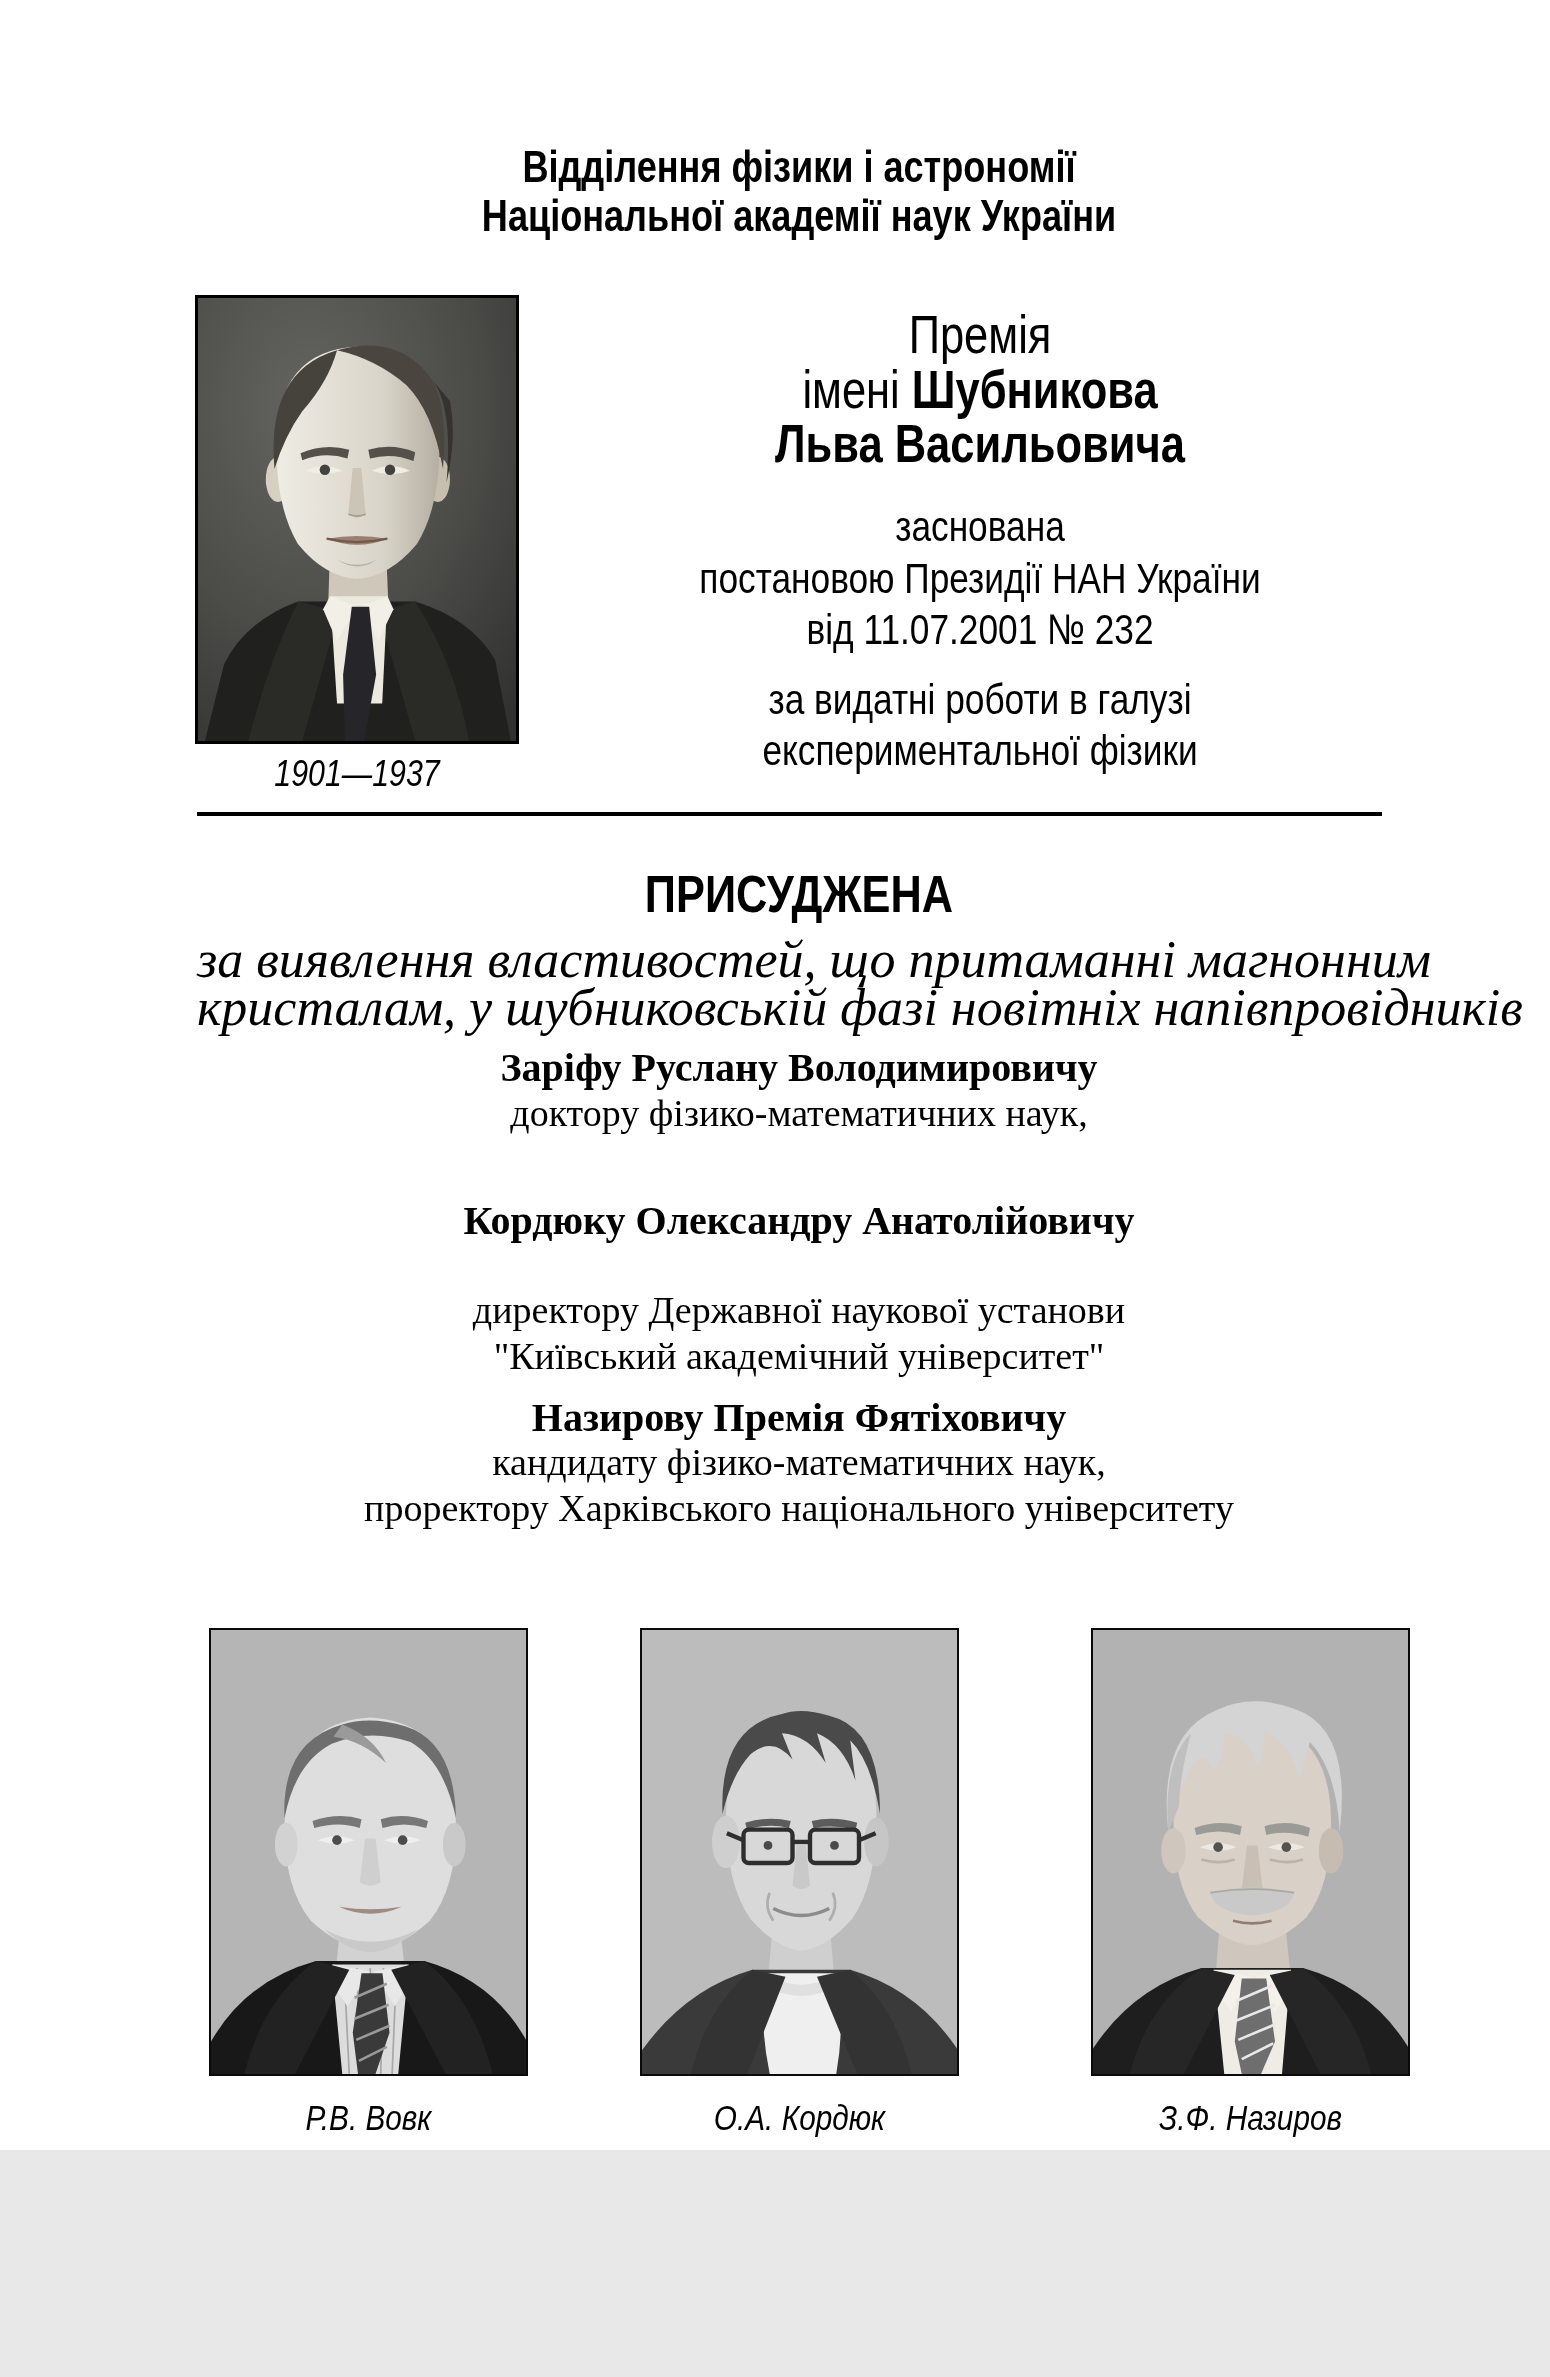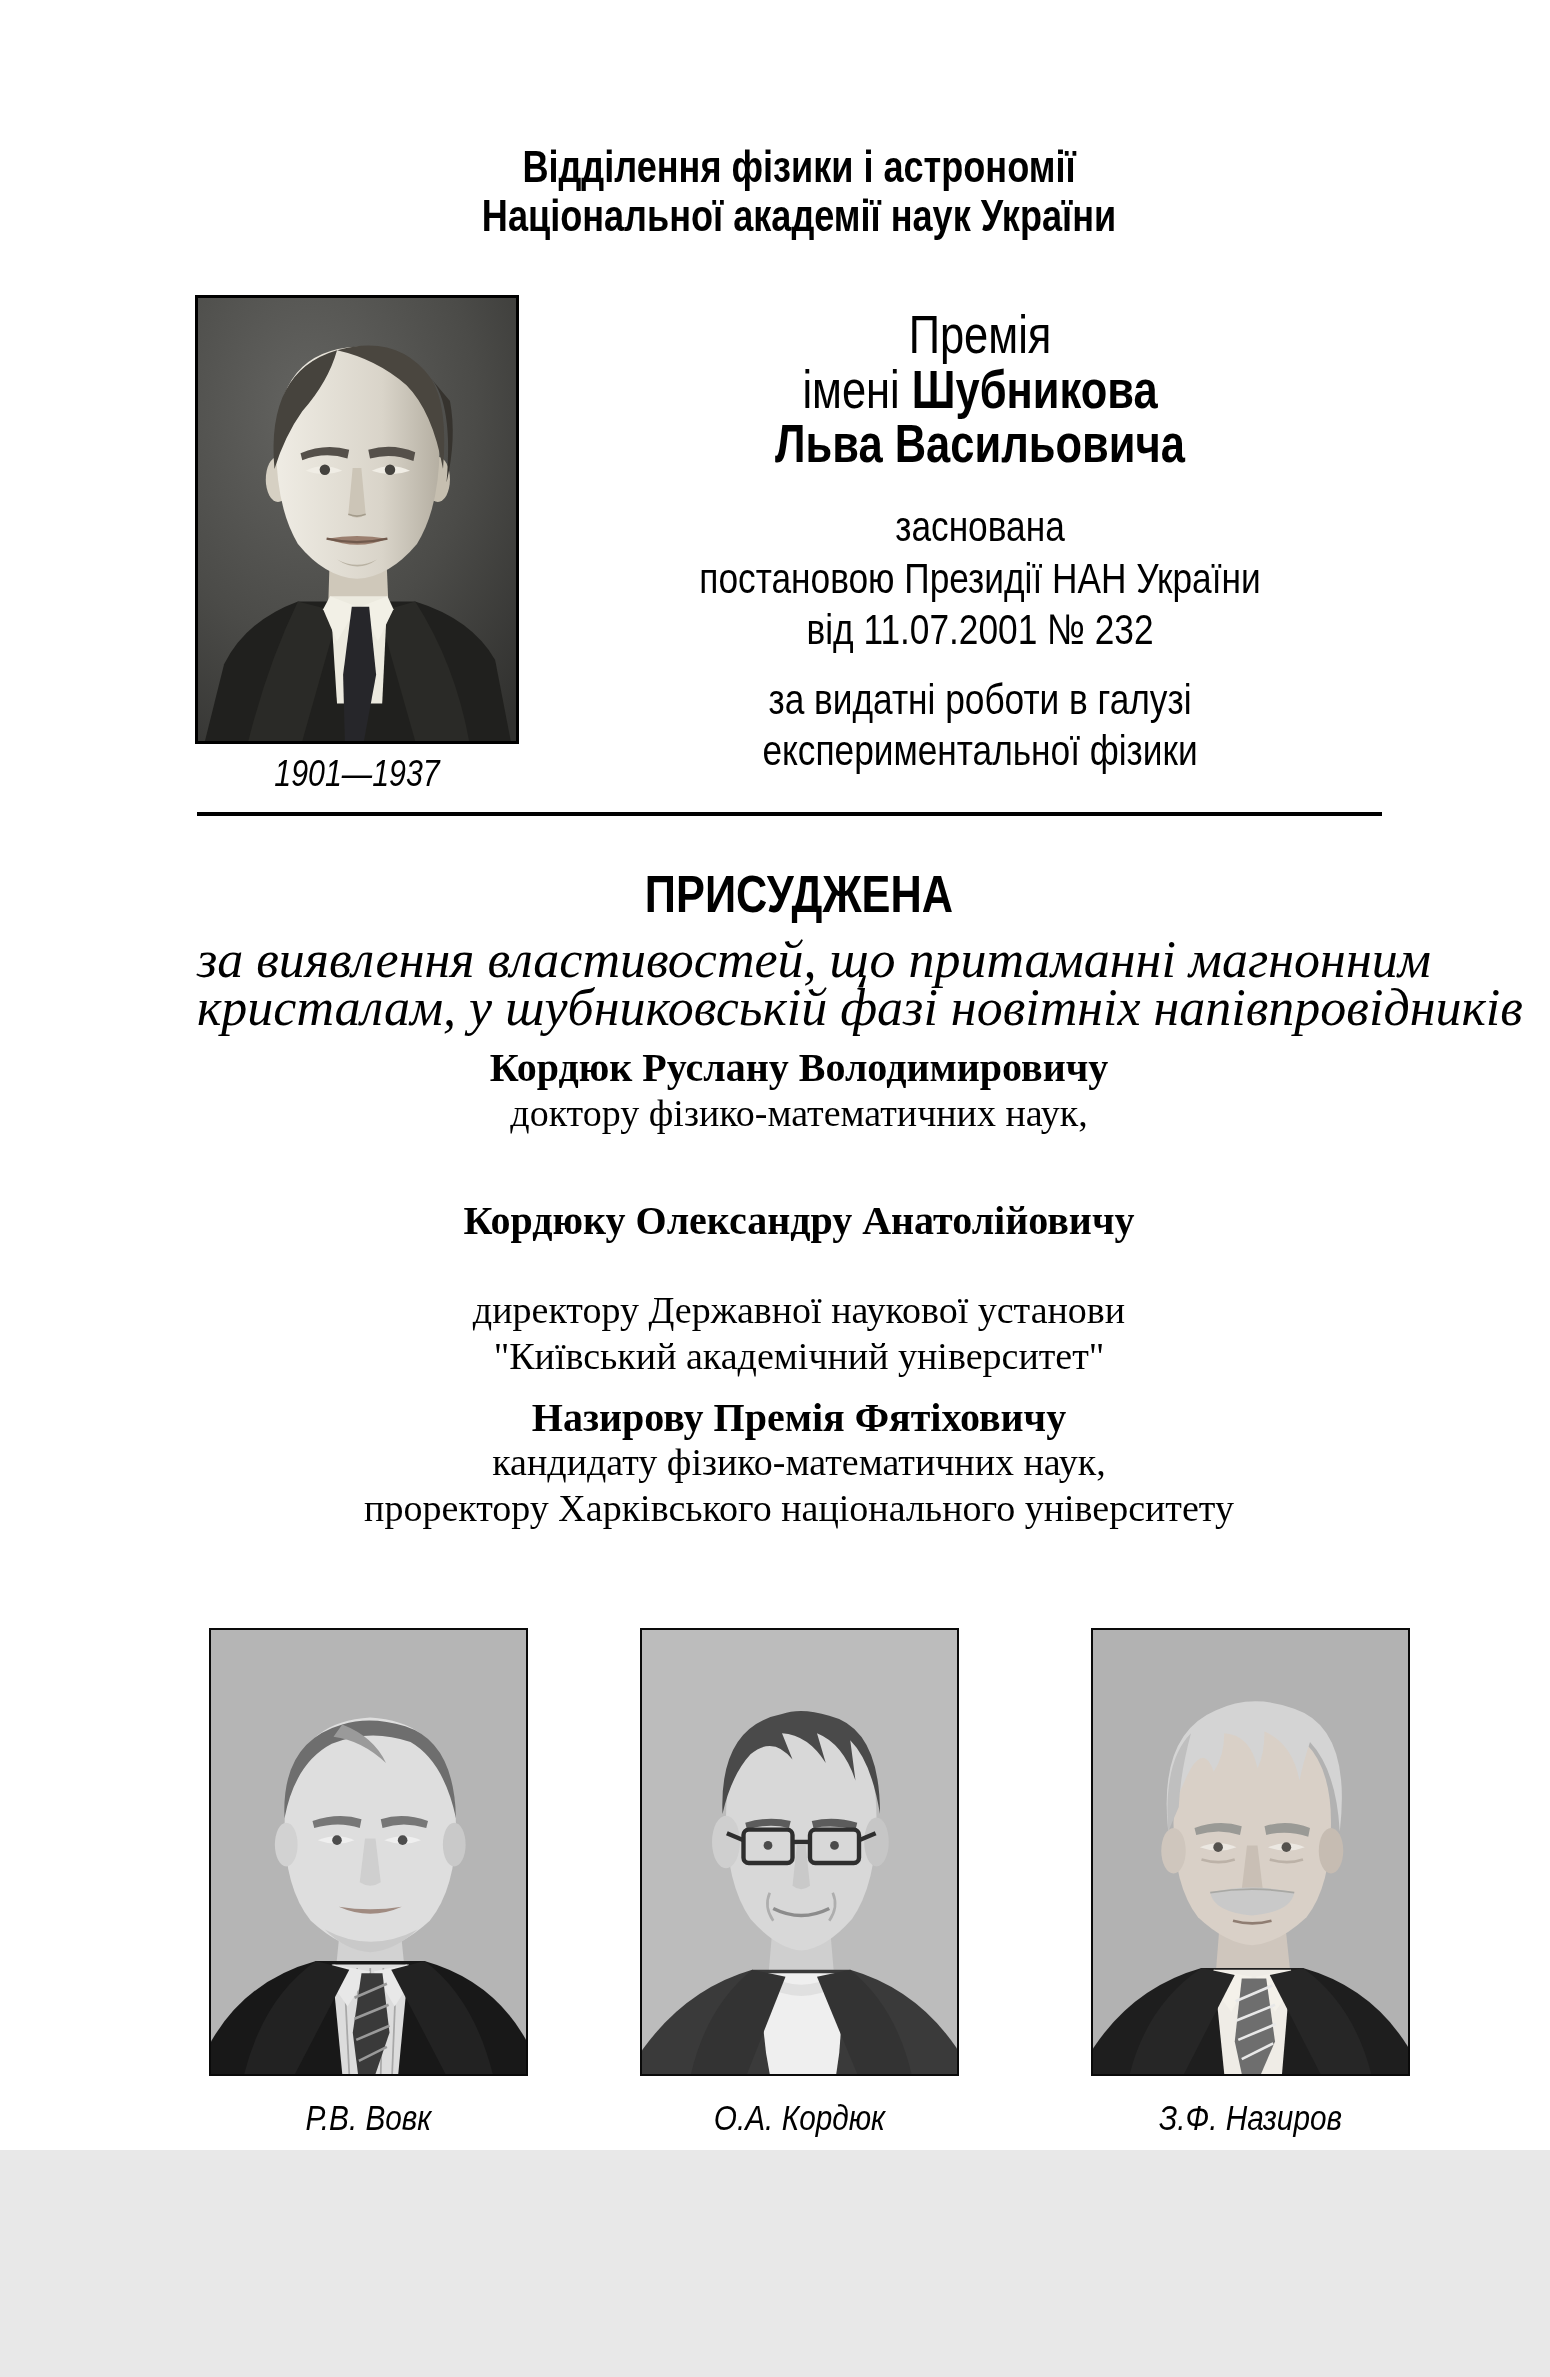--- a/index.html
+++ b/index.html
@@ -108,21 +108,21 @@
   <div class="abs prizeln sans cond center nowrap t-mid" style="top:676px;">за видатні роботи в галузі</div>
   <div class="abs prizeln sans cond center nowrap t-mid" style="top:727px;">експериментальної фізики</div>
 
   <div class="abs rule" style="left:197px; top:812px; width:1185px; height:4.4px;"></div>
 
   <div class="abs mainln sans cond85 center nowrap t-award" style="top:867px;">ПРИСУДЖЕНА</div>
 
   <div class="abs mainln serif center nowrap t-cite" style="top:931px;">за виявлення властивостей, що притаманні магнонним</div>
   <div class="abs mainln serif center nowrap t-cite" style="top:979px;">кристалам, у шубниковській фазі новітніх напівпровідників</div>
 
-  <div class="abs mainln serif center nowrap t-name" style="top:1046px;">Кордюк Руслану Володимировичу</div>
+  <div class="abs mainln serif center nowrap t-name" style="top:1046px;">Заріфу Руслану Володимировичу</div>
   <div class="abs mainln serif center nowrap t-line" style="top:1093px;">доктору фізико-математичних наук,</div>
 
   <div class="abs mainln serif center nowrap t-name" style="top:1199px;">Кордюку Олександру Анатолійовичу</div>
   <div class="abs mainln serif center nowrap t-line" style="top:1290px;">директору Державної наукової установи</div>
   <div class="abs mainln serif center nowrap t-line" style="top:1336px;">"Київський академічний університет"</div>
 
   <div class="abs mainln serif center nowrap t-name" style="top:1396px;">Назирову Премія Фятіховичу</div>
   <div class="abs mainln serif center nowrap t-line" style="top:1442px;">кандидату фізико-математичних наук,</div>
   <div class="abs mainln serif center nowrap t-line" style="top:1488px;">проректору Харківського національного університету</div>
 

